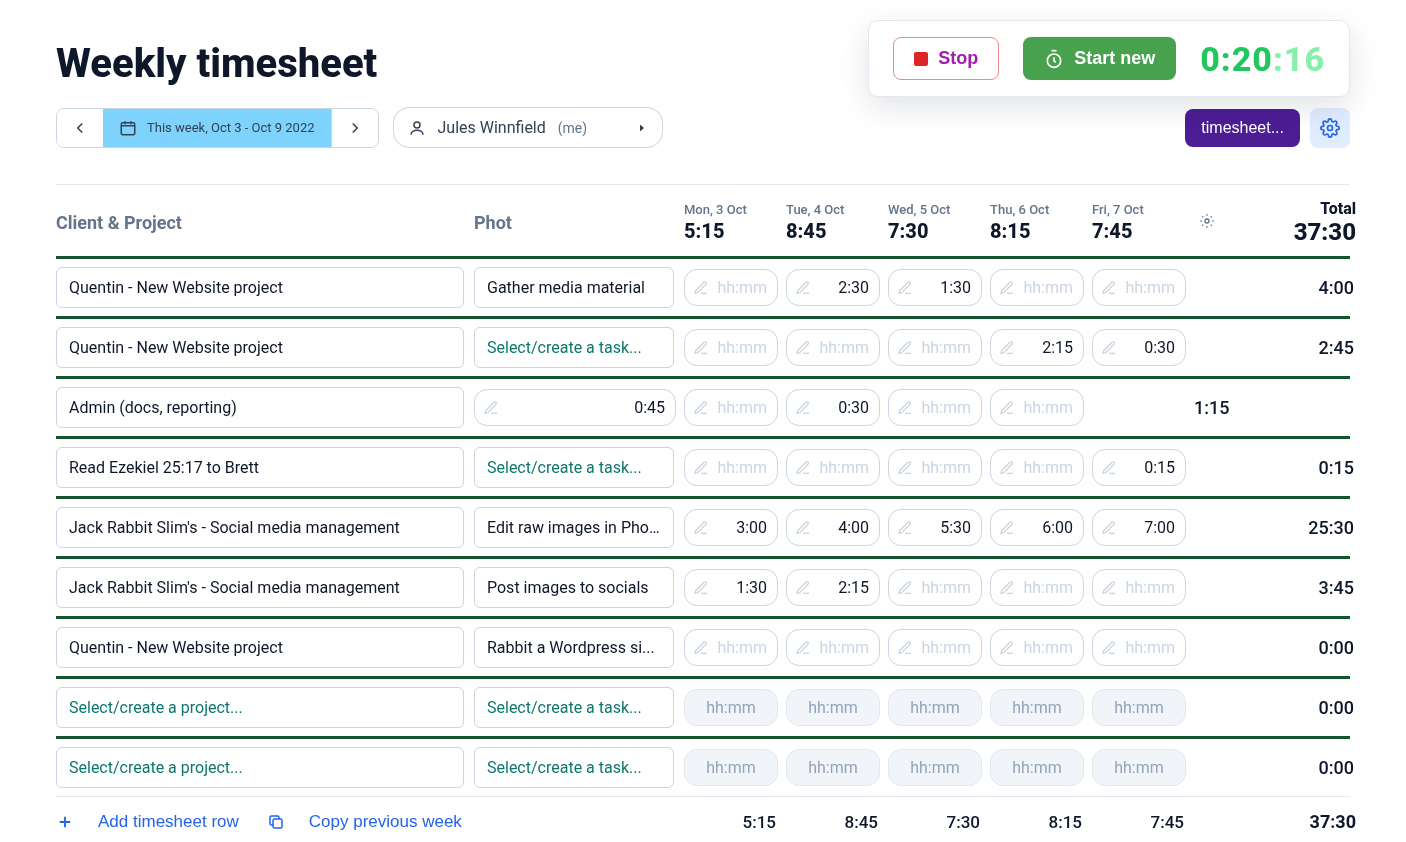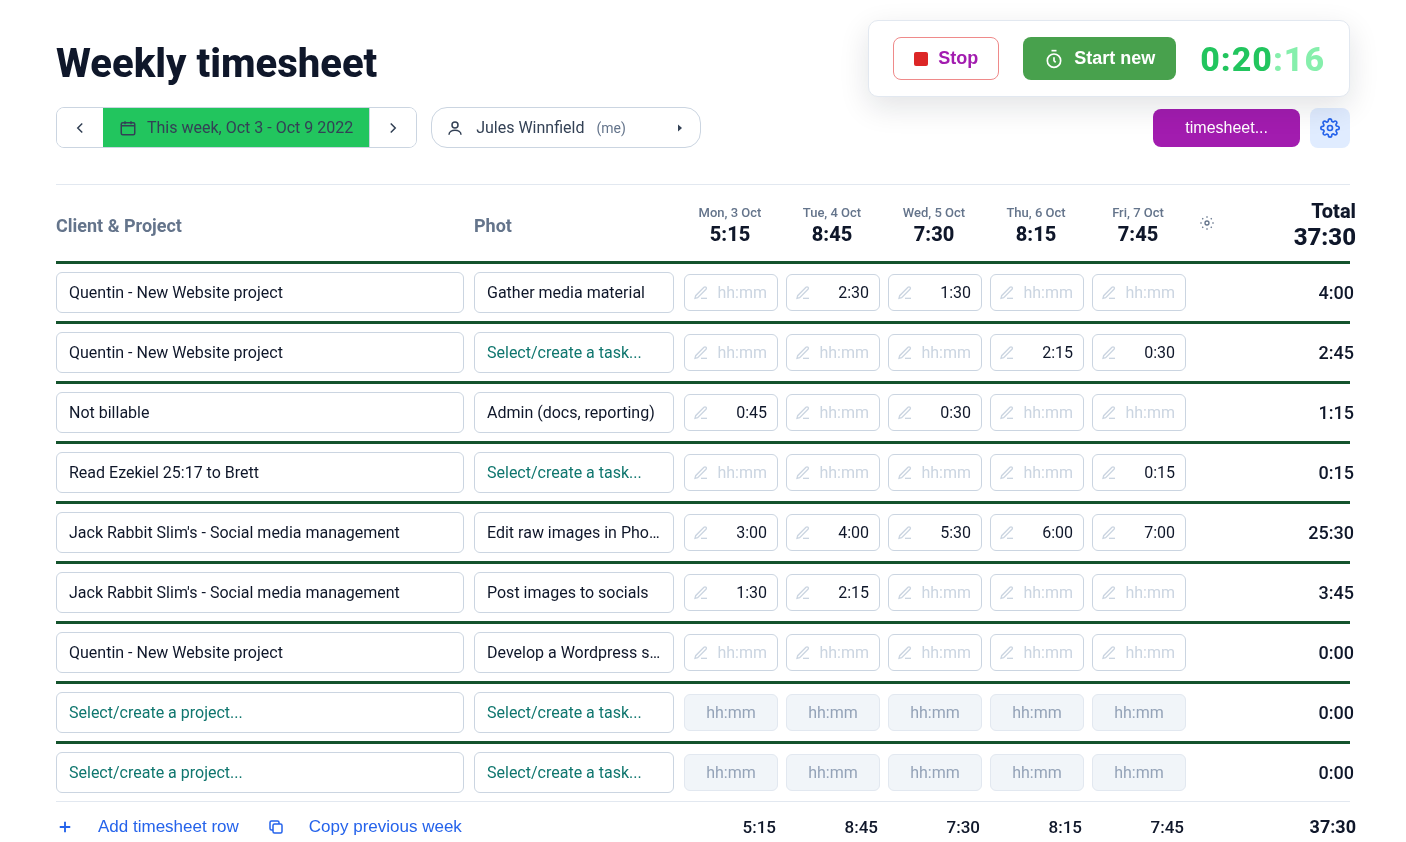--- a/index.html
+++ b/index.html
@@ -97,22 +97,22 @@
     cursor: pointer;
   }
   .seg-btn.icononly { padding: 10px 14px; }
   .seg-btn .icon { width: 18px; height: 18px; color: #334155; }
   .seg-label {
     padding: 10px 16px;
     display: inline-flex;
     align-items: center;
     gap: 10px;
     color: #334155;
-    font-size: 16px;
-    background:#22c55e;
+    font-size: 13px;
+    background:#7dd3fc;
   }
   .user-select {
     border: 1px solid #cbd5e1;
     border-radius: 16px;
     padding: 10px 14px;
     display: inline-flex;
     align-items: center;
     gap: 12px;
     min-width: 270px;
     position: relative;
@@ -125,25 +125,25 @@
     position: absolute;
     right: 14px;
   }
   .right-controls {
     margin-left: auto;
     display: flex;
     align-items: center;
     gap: 10px;
   }
   .pill-btn {
-    background: #a21caf;
+    background: #4c1d95;
     color: #fff;
     border: none;
     border-radius: 8px;
-    padding: 10px 32px;
+    padding: 10px 16px;
     font-size: 16px;
     cursor:pointer;
   }
   .gear-btn {
     background: #e0ecff;
     color: #2563eb;
     border: none;
     padding: 10px;
     width: 40px;
     height: 40px;
@@ -168,40 +168,40 @@
   }
   .sheet-header-row {
     padding: 14px 0 10px 0;
   }
   .col-head {
     font-size: 18px;
     font-weight: 700;
     color: #64748b;
   }
   .day-head {
-    text-align: center;
+    text-align: left;
     padding-right: 10px;
   }
   .day-head .dayname {
     font-size: 13px;
     font-weight: 500;
     color: #64748b;
     display: block;
     margin-bottom: 2px;
   }
   .day-head .daytotal {
     font-size: 20px;
     font-weight: 800;
     color: #0f172a;
   }
   .total-head {
     text-align: right;
   }
   .total-head .label {
-    font-size: 20px;
+    font-size: 16px;
     font-weight: 800;
     color: #0f172a;
     display:block;
   }
   .total-head .amount {
     font-size: 24px;
     font-weight: 800;
     color: #0f172a;
   }
   .gear-cell { text-align: center; color:#64748b; }
@@ -219,21 +219,21 @@
     background: #fff;
     width: calc(100% - 10px);
     white-space: nowrap;
     overflow: hidden;
     text-overflow: ellipsis;
   }
   .cell-input.placeholder { color: #0f766e; }
 
   .time-cell {
     border: 1px solid #cbd5e1;
-    border-radius: 6px;
+    border-radius: 13px;
     padding: 8px 10px;
     font-size: 16px;
     color: #0f172a;
     background: #fff;
     width: calc(100% - 8px);
     display: flex;
     align-items: center;
     gap: 8px;
     justify-content: flex-end;
     position: relative;
@@ -478,21 +478,20 @@
             <svg class="note-icon" viewBox="0 0 24 24" fill="none" stroke="currentColor" stroke-width="2">
               <path d="M12 20h9"></path>
               <path d="M16.5 3.5a2.12 2.12 0 1 1 3 3L7 19l-4 1 1-4 12.5-12.5z"></path>
             </svg>
             <span class="val">0:30</span>
           </div>
           <div></div>
           <div class="row-total">2:45</div>
         </div>
         <div class="sheet-row">
-          <div class="cell-input">Not billable</div>
           <div class="cell-input">Admin (docs, reporting)</div>
           <div class="time-cell">
             <svg class="note-icon" viewBox="0 0 24 24" fill="none" stroke="currentColor" stroke-width="2">
               <path d="M12 20h9"></path>
               <path d="M16.5 3.5a2.12 2.12 0 1 1 3 3L7 19l-4 1 1-4 12.5-12.5z"></path>
             </svg>
             <span class="val">0:45</span>
           </div>
           <div class="time-cell empty">
             <svg class="note-icon" viewBox="0 0 24 24" fill="none" stroke="currentColor" stroke-width="2">
@@ -643,21 +642,21 @@
               <path d="M12 20h9"></path>
               <path d="M16.5 3.5a2.12 2.12 0 1 1 3 3L7 19l-4 1 1-4 12.5-12.5z"></path>
             </svg>
             <span class="val">hh:mm</span>
           </div>
           <div></div>
           <div class="row-total">3:45</div>
         </div>
         <div class="sheet-row">
           <div class="cell-input">Quentin - New Website project</div>
-          <div class="cell-input">Develop a Wordpress si...</div>
+          <div class="cell-input">Rabbit a Wordpress si...</div>
           <div class="time-cell empty">
             <svg class="note-icon" viewBox="0 0 24 24" fill="none" stroke="currentColor" stroke-width="2">
               <path d="M12 20h9"></path>
               <path d="M16.5 3.5a2.12 2.12 0 1 1 3 3L7 19l-4 1 1-4 12.5-12.5z"></path>
             </svg>
             <span class="val">hh:mm</span>
           </div>
           <div class="time-cell empty">
             <svg class="note-icon" viewBox="0 0 24 24" fill="none" stroke="currentColor" stroke-width="2">
               <path d="M12 20h9"></path>

